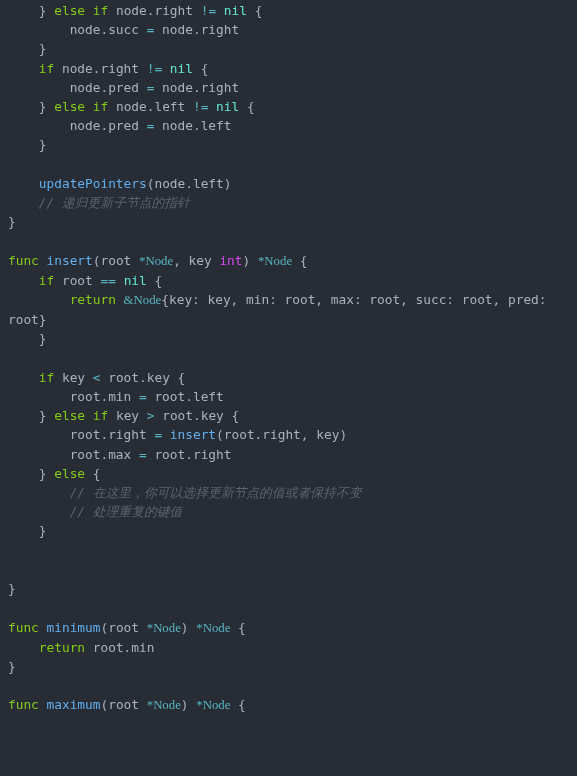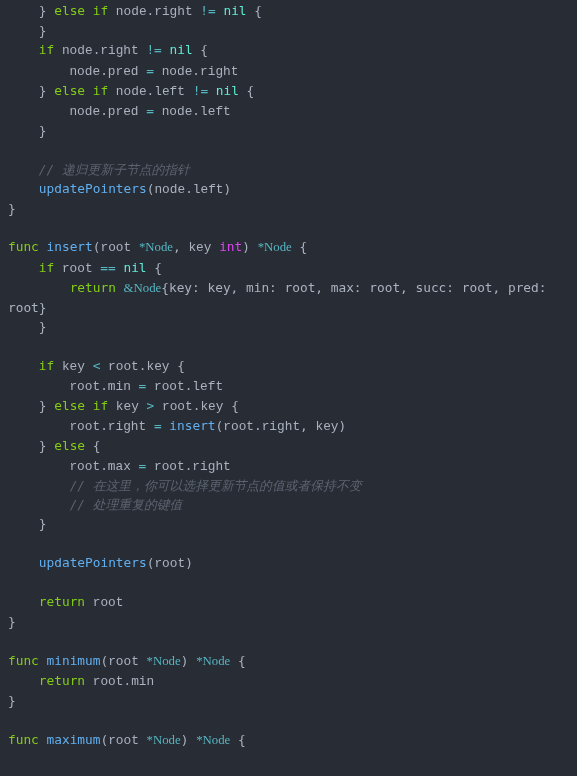--- a/index.html
+++ b/index.html
@@ -37,56 +37,55 @@
   }
   
   .kw   { color: #84cc16; }   
   .fn   { color: #61afef; }   
   .typ  { color: #56b6c2; font-family: Liberation Serif, serif; }   
   .bi   { color: #d946ef; }   
   .lit  { color: #5eead4; }   
   .op   { color: #56b6c2; }   
   .pun  { color: #abb2bf; }   
   .cmt  { color: #5c6370; font-style: italic; }
-  .id   { color: #abb2bf; font-family: Liberation Mono, monospace; }
+  .id   { color: #abb2bf; }
 </style>
 </head>
 <body>
 
 <div id="code-viewer">
   <pre class="code-block" id="code-block"><span class="line"><span class="pun">    } </span><span class="kw">else</span><span class="id"> </span><span class="kw">if</span><span class="id"> node.right </span><span class="op">!=</span><span class="id"> </span><span class="lit">nil</span><span class="pun"> {</span>
+</span><span class="line"><span class="id">        node.succ </span><span class="op">=</span><span class="id"> node.right</span>
 </span><span class="line"><span class="pun">    }</span>
 </span><span class="line"><span class="kw">    if</span><span class="id"> node.right </span><span class="op">!=</span><span class="id"> </span><span class="lit">nil</span><span class="pun"> {</span>
 </span><span class="line"><span class="id">        node.pred </span><span class="op">=</span><span class="id"> node.right</span>
 </span><span class="line"><span class="pun">    } </span><span class="kw">else</span><span class="id"> </span><span class="kw">if</span><span class="id"> node.left </span><span class="op">!=</span><span class="id"> </span><span class="lit">nil</span><span class="pun"> {</span>
 </span><span class="line"><span class="id">        node.pred </span><span class="op">=</span><span class="id"> node.left</span>
 </span><span class="line"><span class="pun">    }</span>
 </span><span class="line">
+</span><span class="line"><span class="fn">    updatePointers</span><span class="pun">(</span><span class="id">node.left</span><span class="pun">)</span>
 </span><span class="line"><span class="cmt">    // 递归更新子节点的指针</span>
-</span><span class="line"><span class="fn">    updatePointers</span><span class="pun">(</span><span class="id">node.left</span><span class="pun">)</span>
 </span><span class="line"><span class="pun">}</span>
 </span><span class="line">
 </span><span class="line"><span class="kw">func</span><span class="id"> </span><span class="fn">insert</span><span class="pun">(</span><span class="id">root </span><span class="typ">*Node</span><span class="pun">, </span><span class="id">key </span><span class="bi">int</span><span class="pun">) </span><span class="typ">*Node</span><span class="pun"> {</span>
 </span><span class="line"><span class="kw">    if</span><span class="id"> root </span><span class="op">==</span><span class="id"> </span><span class="lit">nil</span><span class="pun"> {</span>
 </span><span class="line"><span class="kw">        return</span><span class="id"> </span><span class="typ">&amp;Node</span><span class="pun">{key: key, min: root, max: root, succ: root, pred: root}</span>
 </span><span class="line"><span class="pun">    }</span>
 </span><span class="line">
 </span><span class="line"><span class="kw">    if</span><span class="id"> key </span><span class="op">&lt;</span><span class="id"> root.key</span><span class="pun"> {</span>
 </span><span class="line"><span class="id">        root.min </span><span class="op">=</span><span class="id"> root.left</span>
 </span><span class="line"><span class="pun">    } </span><span class="kw">else</span><span class="id"> </span><span class="kw">if</span><span class="id"> key </span><span class="op">&gt;</span><span class="id"> root.key</span><span class="pun"> {</span>
 </span><span class="line"><span class="id">        root.right </span><span class="op">=</span><span class="id"> </span><span class="fn">insert</span><span class="pun">(</span><span class="id">root.right</span><span class="pun">, </span><span class="id">key</span><span class="pun">)</span>
+</span><span class="line"><span class="id">        root.max </span><span class="op">=</span><span class="id"> root.right</span>
 </span><span class="line"><span class="pun">    } </span><span class="kw">else</span><span class="pun"> {</span>
-</span><span class="line"><span class="id">        root.max </span><span class="op">=</span><span class="id"> root.right</span>
 </span><span class="line"><span class="cmt">        // 在这里，你可以选择更新节点的值或者保持不变</span>
 </span><span class="line"><span class="cmt">        // 处理重复的键值</span>
 </span><span class="line"><span class="pun">    }</span>
 </span><span class="line">
-</span><span class="line"><span class="fn">    updatePointers</span><span class="pun">(</span><span class="id">root</span><span class="pun">)</span>
 </span><span class="line">
-</span><span class="line"><span class="kw">    return</span><span class="id"> root</span>
 </span><span class="line"><span class="pun">}</span>
 </span><span class="line">
 </span><span class="line"><span class="kw">func</span><span class="id"> </span><span class="fn">minimum</span><span class="pun">(</span><span class="id">root </span><span class="typ">*Node</span><span class="pun">) </span><span class="typ">*Node</span><span class="pun"> {</span>
 </span><span class="line"><span class="kw">    return</span><span class="id"> root.min</span>
 </span><span class="line"><span class="pun">}</span>
 </span><span class="line">
 </span><span class="line"><span class="kw">func</span><span class="id"> </span><span class="fn">maximum</span><span class="pun">(</span><span class="id">root </span><span class="typ">*Node</span><span class="pun">) </span><span class="typ">*Node</span><span class="pun"> {</span></span></pre>
 </div>
 
 </body></html>

